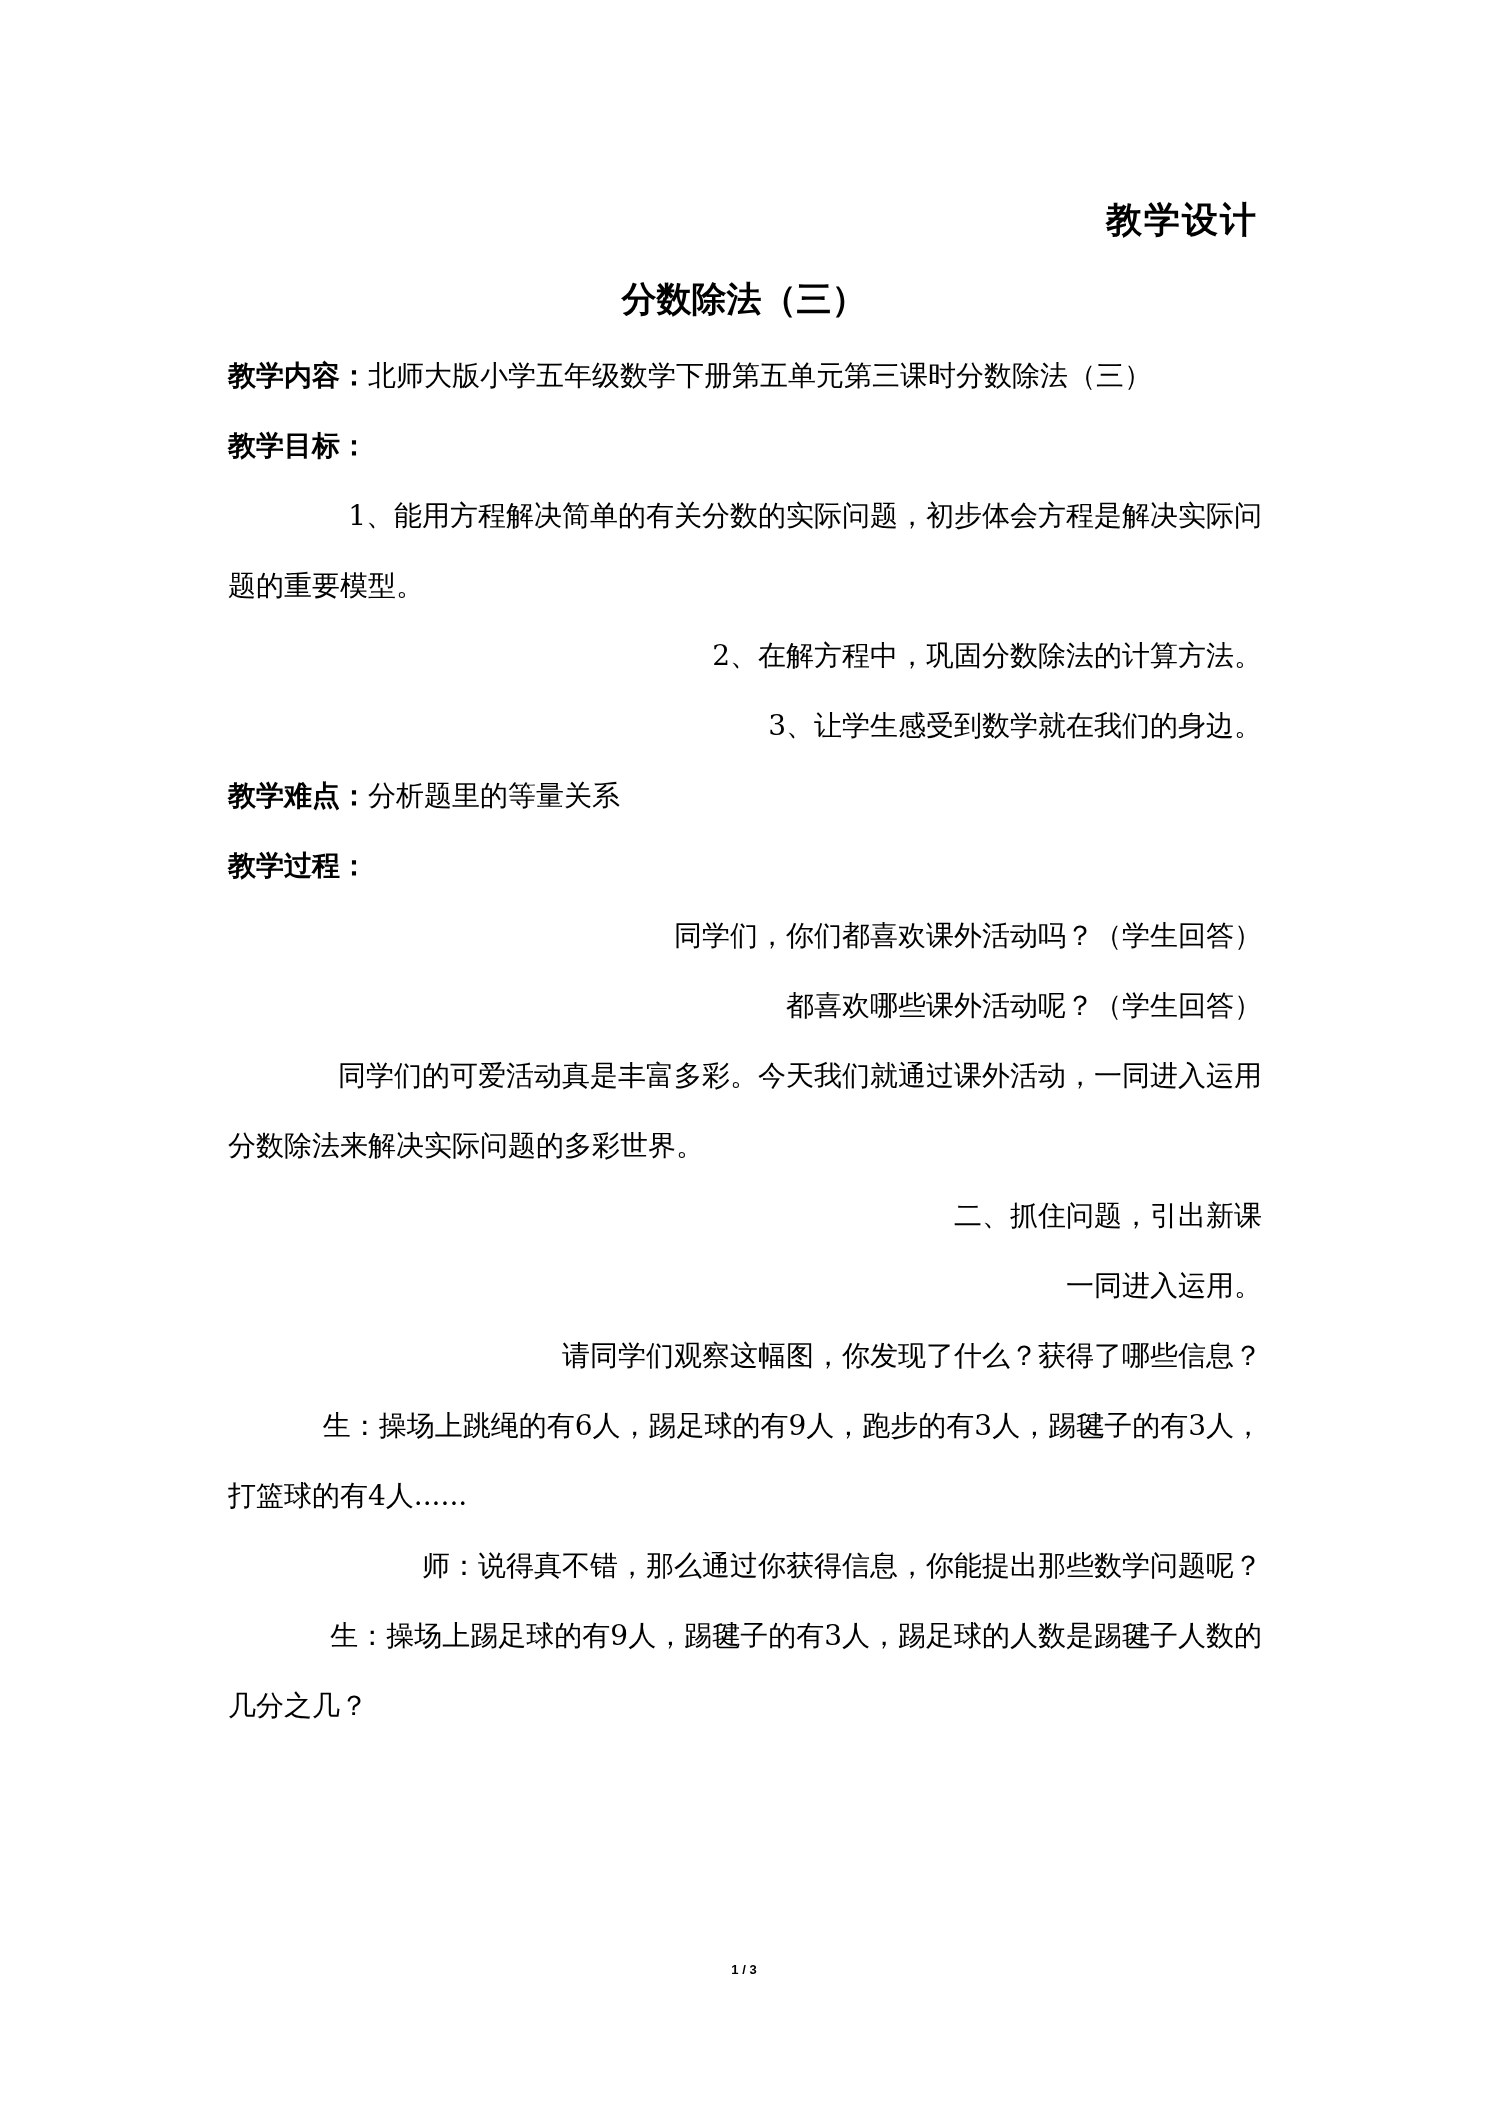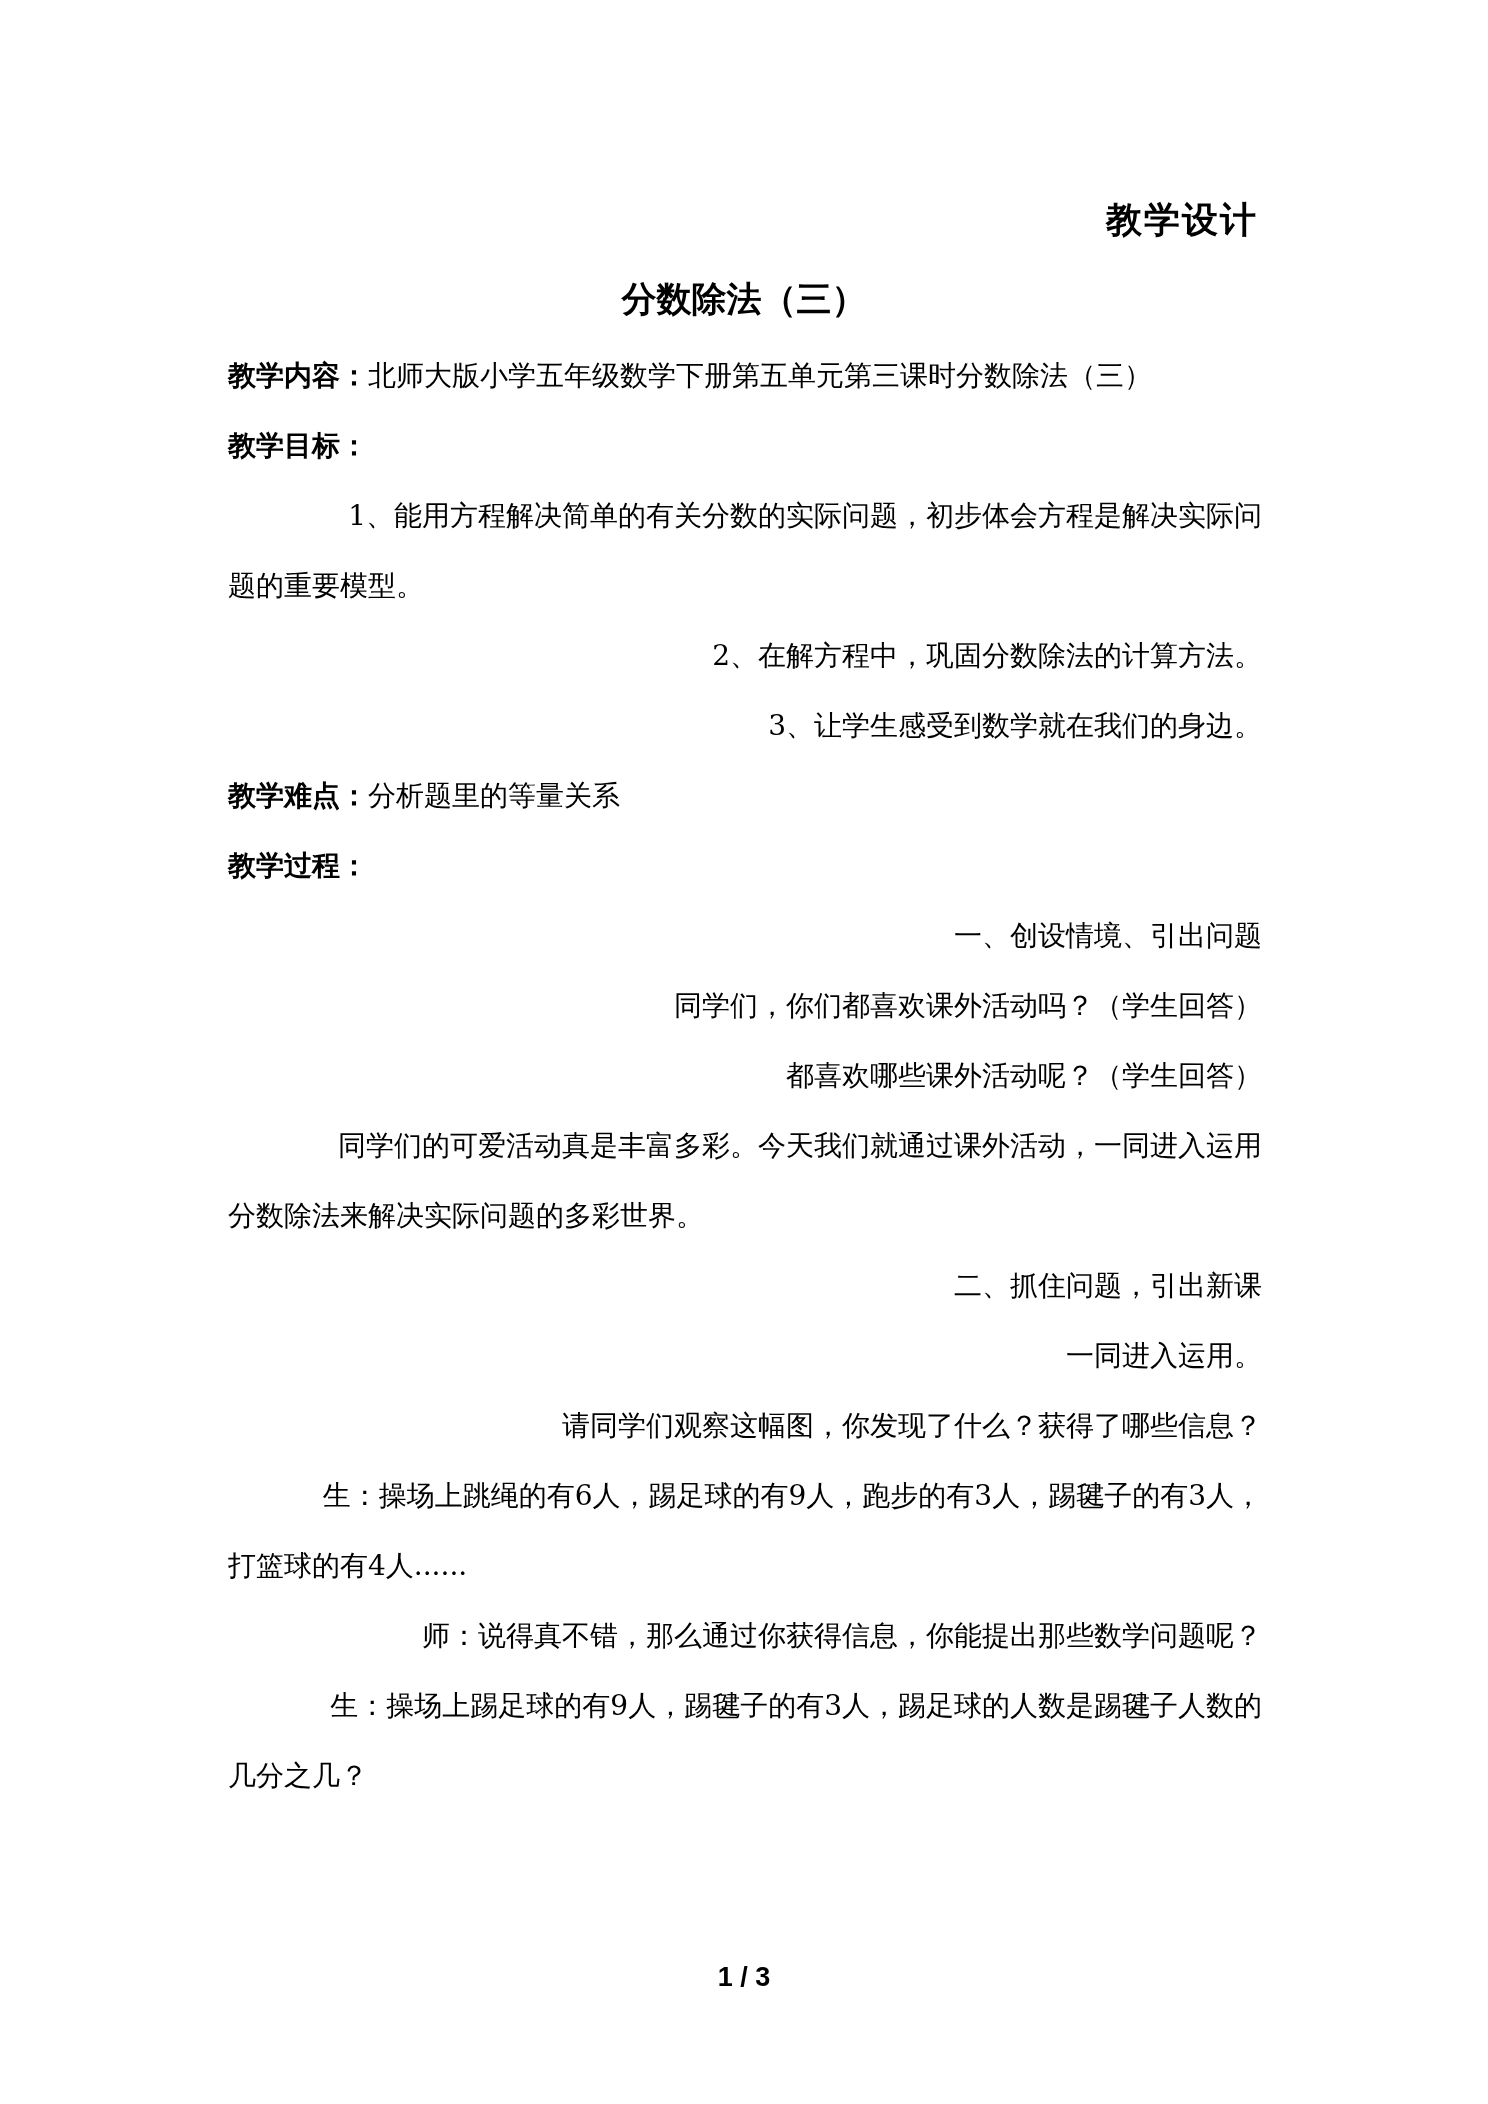--- a/index.html
+++ b/index.html
@@ -8,21 +8,21 @@
   .page { position: absolute; left: 0; top: 0; width: 1488px; height: 1508px; background: #fff; }
   .doc-title { position: absolute; right: 230px; top: 196px; font-size: 36px; font-weight: bold;
                font-family: "DejaVu Sans", "Liberation Sans", sans-serif; letter-spacing: 2px; }
   .doc-subtitle { position: absolute; left: 0; width: 100%; top: 276px; text-align: center;
                   font-size: 35px; font-weight: bold; font-family: "DejaVu Sans", "Liberation Sans", sans-serif; }
   .body { position: absolute; left: 228px; top: 352px; width: 1034px; }
   .line { height: 70px; line-height: 48px; font-size: 28px; white-space: nowrap; overflow: visible; }
   .indent { padding-left: 60px; text-align: right; }
   .lbl { font-weight: bold; font-family: "DejaVu Sans", "Liberation Sans", sans-serif; text-align: right; }
   .footer { position: absolute; left: 0; width: 100%; top: 1962px; text-align: center;
-            font-size: 27px; font-weight: bold; font-family: "Liberation Sans", sans-serif; }
+            font-size: 13px; font-weight: bold; font-family: "Liberation Sans", sans-serif; }
 </style>
 </head>
 <body>
 
 <div class="page">
   <div class="doc-title">教学设计</div>
   <div class="doc-subtitle">分数除法（三）</div>
 
   <div class="body">
     <div class="line">
@@ -36,21 +36,20 @@
     <div class="line indent">2、在解方程中，巩固分数除法的计算方法。</div>
     <div class="line indent">3、让学生感受到数学就在我们的身边。</div>
 
     <div class="line">
       <span class="lbl">教学难点：</span><span>分析题里的等量关系</span>
     </div>
     <div class="line">
       <span class="lbl">教学过程：</span>
     </div>
 
-    <div class="line indent">一、创设情境、引出问题</div>
     <div class="line indent">同学们，你们都喜欢课外活动吗？（学生回答）</div>
     <div class="line indent">都喜欢哪些课外活动呢？（学生回答）</div>
     <div class="line indent">同学们的可爱活动真是丰富多彩。今天我们就通过课外活动，一同进入运用</div>
     <div class="line">分数除法来解决实际问题的多彩世界。</div>
 
     <div class="line indent">二、抓住问题，引出新课</div>
     <div class="line indent">一同进入运用。</div>
     <div class="line indent">请同学们观察这幅图，你发现了什么？获得了哪些信息？</div>
     <div class="line indent">生：操场上跳绳的有6人，踢足球的有9人，跑步的有3人，踢毽子的有3人，</div>
     <div class="line">打篮球的有4人......</div>

